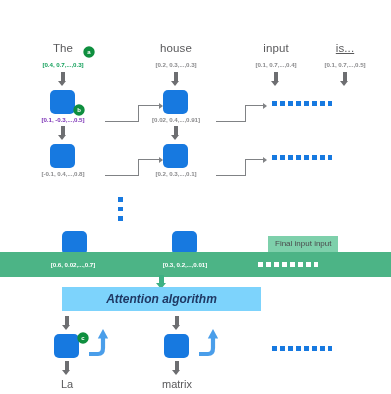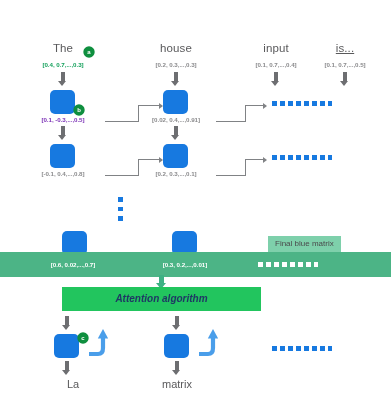--- a/index.html
+++ b/index.html
@@ -115,23 +115,23 @@
     font-size:8px;
     line-height:16px;
     white-space:nowrap;
   }
 
   
   #attn{
     position:absolute;
     left:62px;top:267px;
     width:199px;height:24px;
-    background:#22c55e;
+    background:#7dd3fc;
     color:#1f3864;
-    font-size:10px;
+    font-size:12px;
     font-style:italic;
     font-weight:bold;
     line-height:24px;
     text-align:center;
     white-space:nowrap;
   }
 
   
   .curve{position:absolute;width:22px;height:27px;}
   .curve svg{display:block;}
@@ -250,21 +250,21 @@
 
   <div class="dotcol" style="left:118px;top:177px;">
     <i></i>
       <i></i>
       <i></i>
   </div>
 
   <div class="box" style="left:62px;top:211px;"></div>
   <div class="box" style="left:172px;top:211px;"></div>
 
-  <div id="band-tab">Final blue matrix</div>
+  <div id="band-tab">Final input input</div>
   <div id="band">
     <div class="vec white" style="left:28px;top:9px;width:90px;">[0.6, 0.02,...,0.7]</div>
     <div class="vec white" style="left:140px;top:9px;width:90px;">[0.3, 0.2,...,0.01]</div>
     <div class="dotrow white" style="left:258px;top:10px;">
       <i></i>
         <i></i>
         <i></i>
         <i></i>
         <i></i>
         <i></i>
@@ -319,16 +319,16 @@
 
   <div class="darrow" style="left:62px;top:341px;height:14px;">
     <div class="shaft" style="height:9px;"></div>
       <div class="head" style="top:9px;"></div>
   </div>
   <div class="darrow" style="left:172px;top:341px;height:14px;">
     <div class="shaft" style="height:9px;"></div>
       <div class="head" style="top:9px;"></div>
   </div>
 
-  <div class="out-label" style="left:48px;top:358px;width:50px;text-align:center;">La</div>
+  <div class="out-label" style="left:42px;top:358px;width:50px;text-align:center;">La</div>
   <div class="out-label" style="left:152px;top:358px;width:50px;">matrix</div>
 
 </div>
 
 </body></html>

